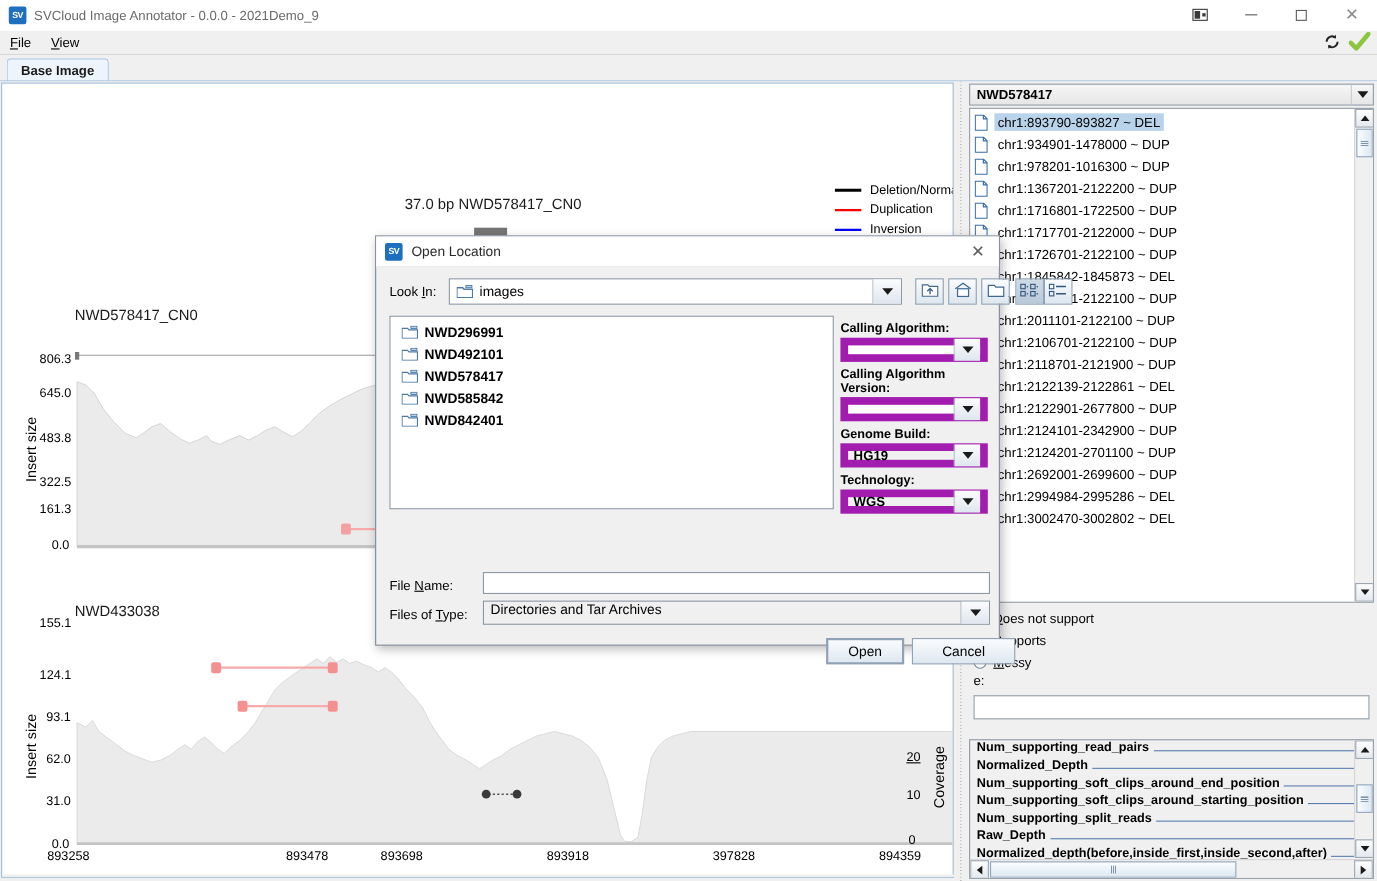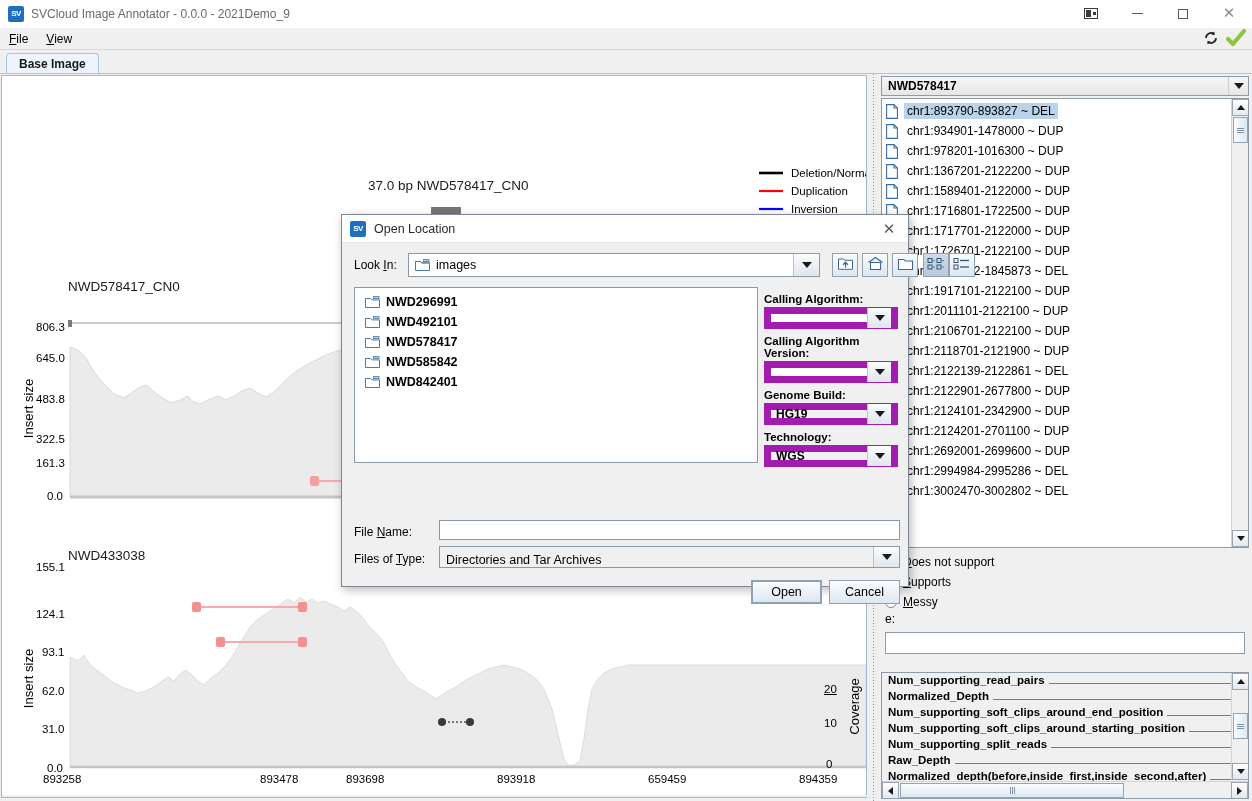--- a/index.html
+++ b/index.html
@@ -271,35 +271,35 @@
   .fn-label { position:absolute; left:12px; top:282px; font-size:12px; }
   .fn-label u { text-decoration:underline; }
   .fn-input {
     position:absolute; left:97px; top:277px; width:461px; height:20px;
     background:#fff; border:1px solid #8c98a4;
   }
   .ft-label { position:absolute; left:12px; top:309px; font-size:12px; }
   .ft-label u { text-decoration:underline; }
   .ft-combo {
     position:absolute; left:97px; top:303px; width:461px; height:22px;
-    background:#f0f0f0; border:1px solid #8c98a4; display:flex; align-items:flex-end;
+    background:#f0f0f0; border:1px solid #8c98a4; display:flex; align-items:flex-start;
   }
   .ft-combo .v { flex:1; padding-left:6px; font-size:12.5px; }
   .ft-combo .ab { width:26px;height:20px;display:flex;align-items:center;justify-content:center;
     background:linear-gradient(to bottom,#fbfcfd,#dfe6ee); border-left:1px solid #b9c3cd;}
 
   .dlg-btn {
     position:absolute; height:24px;
     background:linear-gradient(to bottom,#fafcfe,#dee7f0);
     border:1px solid #8fa2b5;
     display:flex; align-items:center; justify-content:center;
     font-size:12.5px;
   }
   .dlg-btn.open { left:409px; top:337px; width:71px; border:2px solid #8fa2b5; }
-  .dlg-btn.cancel { left:487px; top:337px; width:71px; }
+  .dlg-btn.cancel { left:487px; top:337px; width:94px; }
 
   
   .outer-bottom {
     position:absolute; left:0; bottom:0; width:868px; height:2px; background:#f0f0f0;
   }
 </style>
 </head>
 <body>
 
 <div id="app">
@@ -472,21 +472,21 @@
 
           <line x1="376" y1="153" x2="400" y2="153" stroke="#555" stroke-width="1.4" stroke-dasharray="2,2"></line>
           <circle cx="374" cy="153" r="4" fill="#3a3a3a"></circle>
           <circle cx="402" cy="153" r="4" fill="#3a3a3a"></circle>
         </svg>
 
         <div class="axis-label" style="left:41px; top:697px;">893258</div>
         <div class="axis-label" style="left:210px; top:697px;margin-left:48px;">893478</div>
         <div class="axis-label" style="left:344px; top:697px;">893698</div>
         <div class="axis-label" style="left:495px; top:697px;">893918</div>
-        <div class="axis-label" style="left:646px; top:697px;">659459</div>
+        <div class="axis-label" style="left:646px; top:697px;">397828</div>
         <div class="axis-label" style="left:797px; top:697px;">894359</div>
 
         <div class="axis-label" style="left:822px; top:607px;text-decoration:underline;">20</div>
         <div class="axis-label" style="left:822px; top:641px;">10</div>
         <div class="axis-label" style="left:824px; top:682px;">0</div>
         <div class="axis-title-v" style="left:812px; top:623px; width:80px; text-align:center;">Coverage</div>
 
         <div class="xaxis-title" style="left:359px; top:720px;">Chromosomal position on 1</div>
 
         <div id="bed-segments"></div>
@@ -528,27 +528,20 @@
                   <path d="M8 0.6 v3.4 h3.4" fill="none" stroke="#3a6da6" stroke-width="1.1"></path>
                 </svg></span>
               <span class="vlabel">chr1:978201-1016300 ~ DUP</span>
             </div>
             <div class="vrow">
               <span class="doc-icon"><svg width="12" height="15" viewBox="0 0 12 15">
                   <path d="M0.6 0.6 h7.4 l3.4 3.4 v10.4 h-10.8 z" fill="#fff" stroke="#3a6da6" stroke-width="1.1"></path>
                   <path d="M8 0.6 v3.4 h3.4" fill="none" stroke="#3a6da6" stroke-width="1.1"></path>
                 </svg></span>
               <span class="vlabel">chr1:1367201-2122200 ~ DUP</span>
-            </div>
-            <div class="vrow">
-              <span class="doc-icon"><svg width="12" height="15" viewBox="0 0 12 15">
-                  <path d="M0.6 0.6 h7.4 l3.4 3.4 v10.4 h-10.8 z" fill="#fff" stroke="#3a6da6" stroke-width="1.1"></path>
-                  <path d="M8 0.6 v3.4 h3.4" fill="none" stroke="#3a6da6" stroke-width="1.1"></path>
-                </svg></span>
-              <span class="vlabel">chr1:1589401-2122000 ~ DUP</span>
             </div>
             <div class="vrow">
               <span class="doc-icon"><svg width="12" height="15" viewBox="0 0 12 15">
                   <path d="M0.6 0.6 h7.4 l3.4 3.4 v10.4 h-10.8 z" fill="#fff" stroke="#3a6da6" stroke-width="1.1"></path>
                   <path d="M8 0.6 v3.4 h3.4" fill="none" stroke="#3a6da6" stroke-width="1.1"></path>
                 </svg></span>
               <span class="vlabel">chr1:1716801-1722500 ~ DUP</span>
             </div>
             <div class="vrow">
               <span class="doc-icon"><svg width="12" height="15" viewBox="0 0 12 15">

